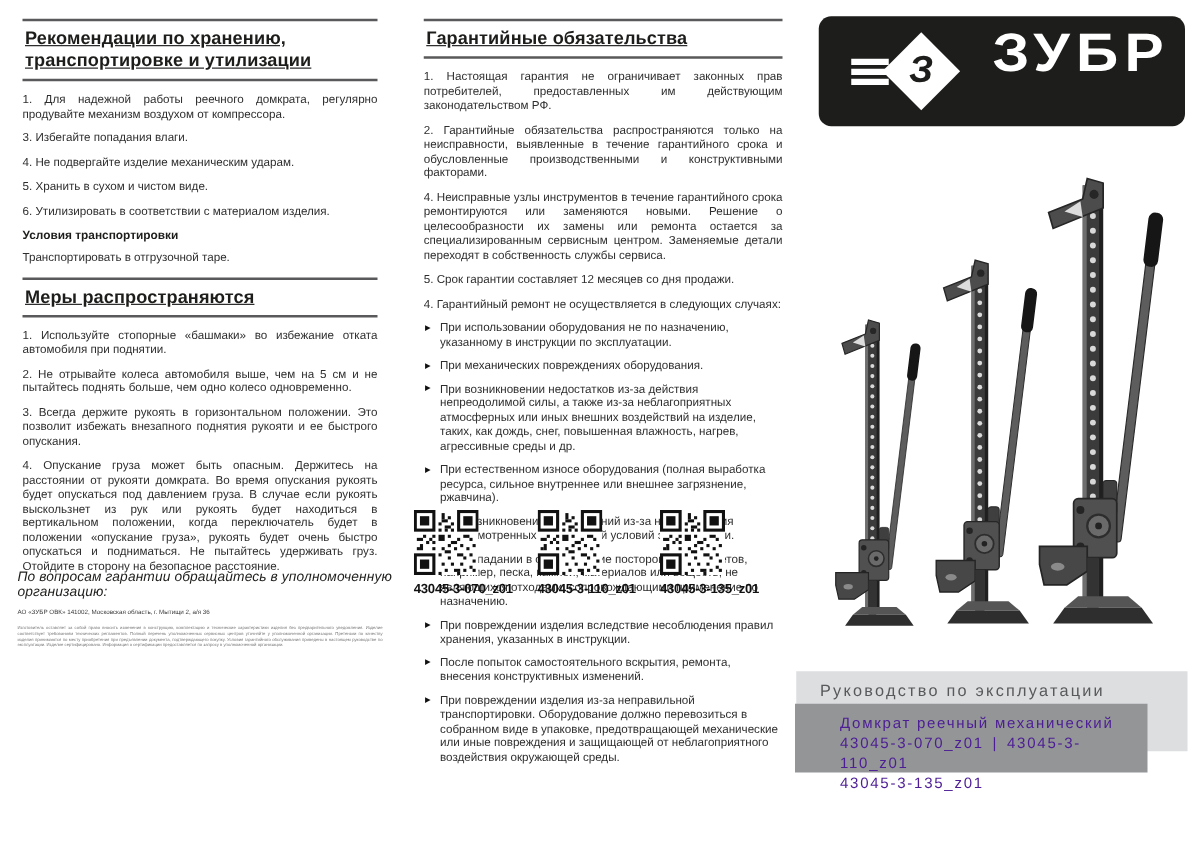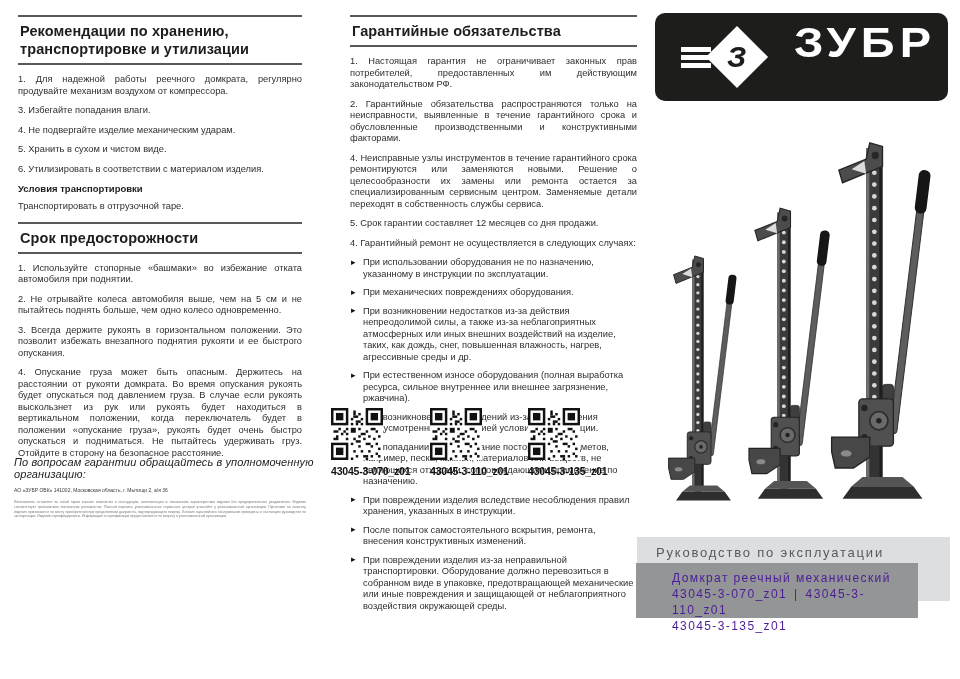--- a/index.html
+++ b/index.html
@@ -4,27 +4,27 @@
 <style>
   * { margin:0; padding:0; box-sizing:border-box; }
   html,body { background:#ffffff; }
   .page {
     position:relative; width:960px; height:679px; background:#fff;
     font-family:"Liberation Sans", sans-serif; color:#2e2e2e; overflow:hidden;
   }
   
   .col { position:absolute; top:15px; }
   .col-left  { left:18px;  width:284px; }
-  .col-mid   { left:350px; width:287px; }
+  .col-mid   { left:339px; width:287px; }
   .rule { height:2px; background:#59595b; }
   h2.sect {
     font-size:14.5px; font-weight:bold; color:#1d1d1b; line-height:1.25;
     margin:5px 0 5px 2px; white-space:pre-line; letter-spacing:.1px;
   }
-  .sect-head { margin-bottom:9px; }
+  .sect-head { margin-bottom:9px;text-decoration:underline; }
   .sect-head.later { margin-top:9px; }
   .col p.item {
     font-size:9.3px; line-height:11.5px; text-align:justify; margin-bottom:8px;
   }
   .col h3.sub { font-size:9.5px; font-weight:bold; margin:1px 0 7px; color:#1d1d1b; }
   .col p.plain { font-size:9.3px; line-height:11.5px; margin-bottom:8px; }
   ul.cases { list-style:none; margin-top:2px; }
   ul.cases li {
     position:relative; padding-left:13px; font-size:9.3px; line-height:11.5px;
     margin-bottom:7px; text-align:left;
@@ -96,21 +96,21 @@
     <p class="item">1. Для надежной работы реечного домкрата, регулярно продувайте механизм воздухом от компрессора.</p>
     <p class="item">3. Избегайте попадания влаги.</p>
     <p class="item">4. Не подвергайте изделие механическим ударам.</p>
     <p class="item">5. Хранить в сухом и чистом виде.</p>
     <p class="item">6. Утилизировать в соответствии с материалом изделия.</p>
     <h3 class="sub">Условия транспортировки</h3>
     <p class="plain">Транспортировать в отгрузочной таре.</p>
 
     <div class="sect-head later">
       <div class="rule"></div>
-      <h2 class="sect">Срок предосторожности</h2>
+      <h2 class="sect">Меры распространяются</h2>
       <div class="rule"></div>
     </div>
     <p class="item">1. Используйте стопорные «башмаки» во избежание отката автомобиля при поднятии.</p>
     <p class="item">2. Не отрывайте колеса автомобиля выше, чем на 5 см и не пытайтесь поднять больше, чем одно колесо одновременно.</p>
     <p class="item">3. Всегда держите рукоять в горизонтальном положении. Это позволит избежать внезапного поднятия рукояти и ее быстрого опускания.</p>
     <p class="item">4. Опускание груза может быть опасным. Держитесь на расстоянии от рукояти домкрата. Во время опускания рукоять будет опускаться под давлением груза. В случае если рукоять выскользнет из рук или рукоять будет находиться в вертикальном положении, когда переключатель будет в положении «опускание груза», рукоять будет очень быстро опускаться и подниматься. Не пытайтесь удерживать груз. Отойдите в сторону на безопасное расстояние.</p>
   </div>
 
   <div class="contact">
     <p class="lead">По вопросам гарантии обращайтесь в уполномоченную организацию:</p>

